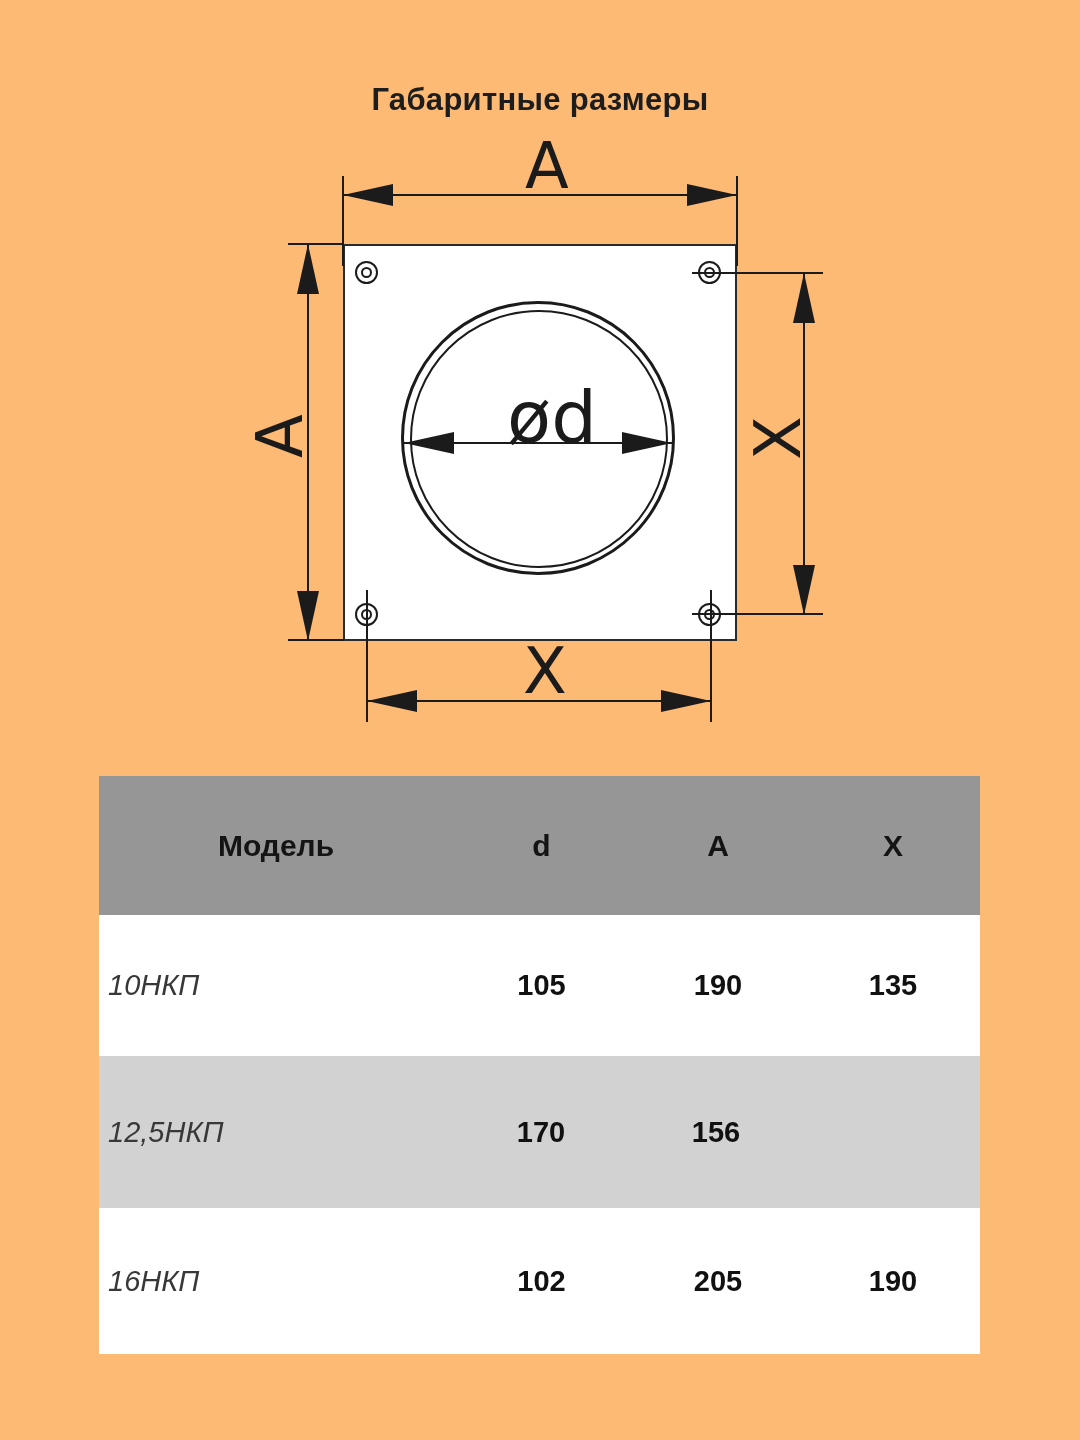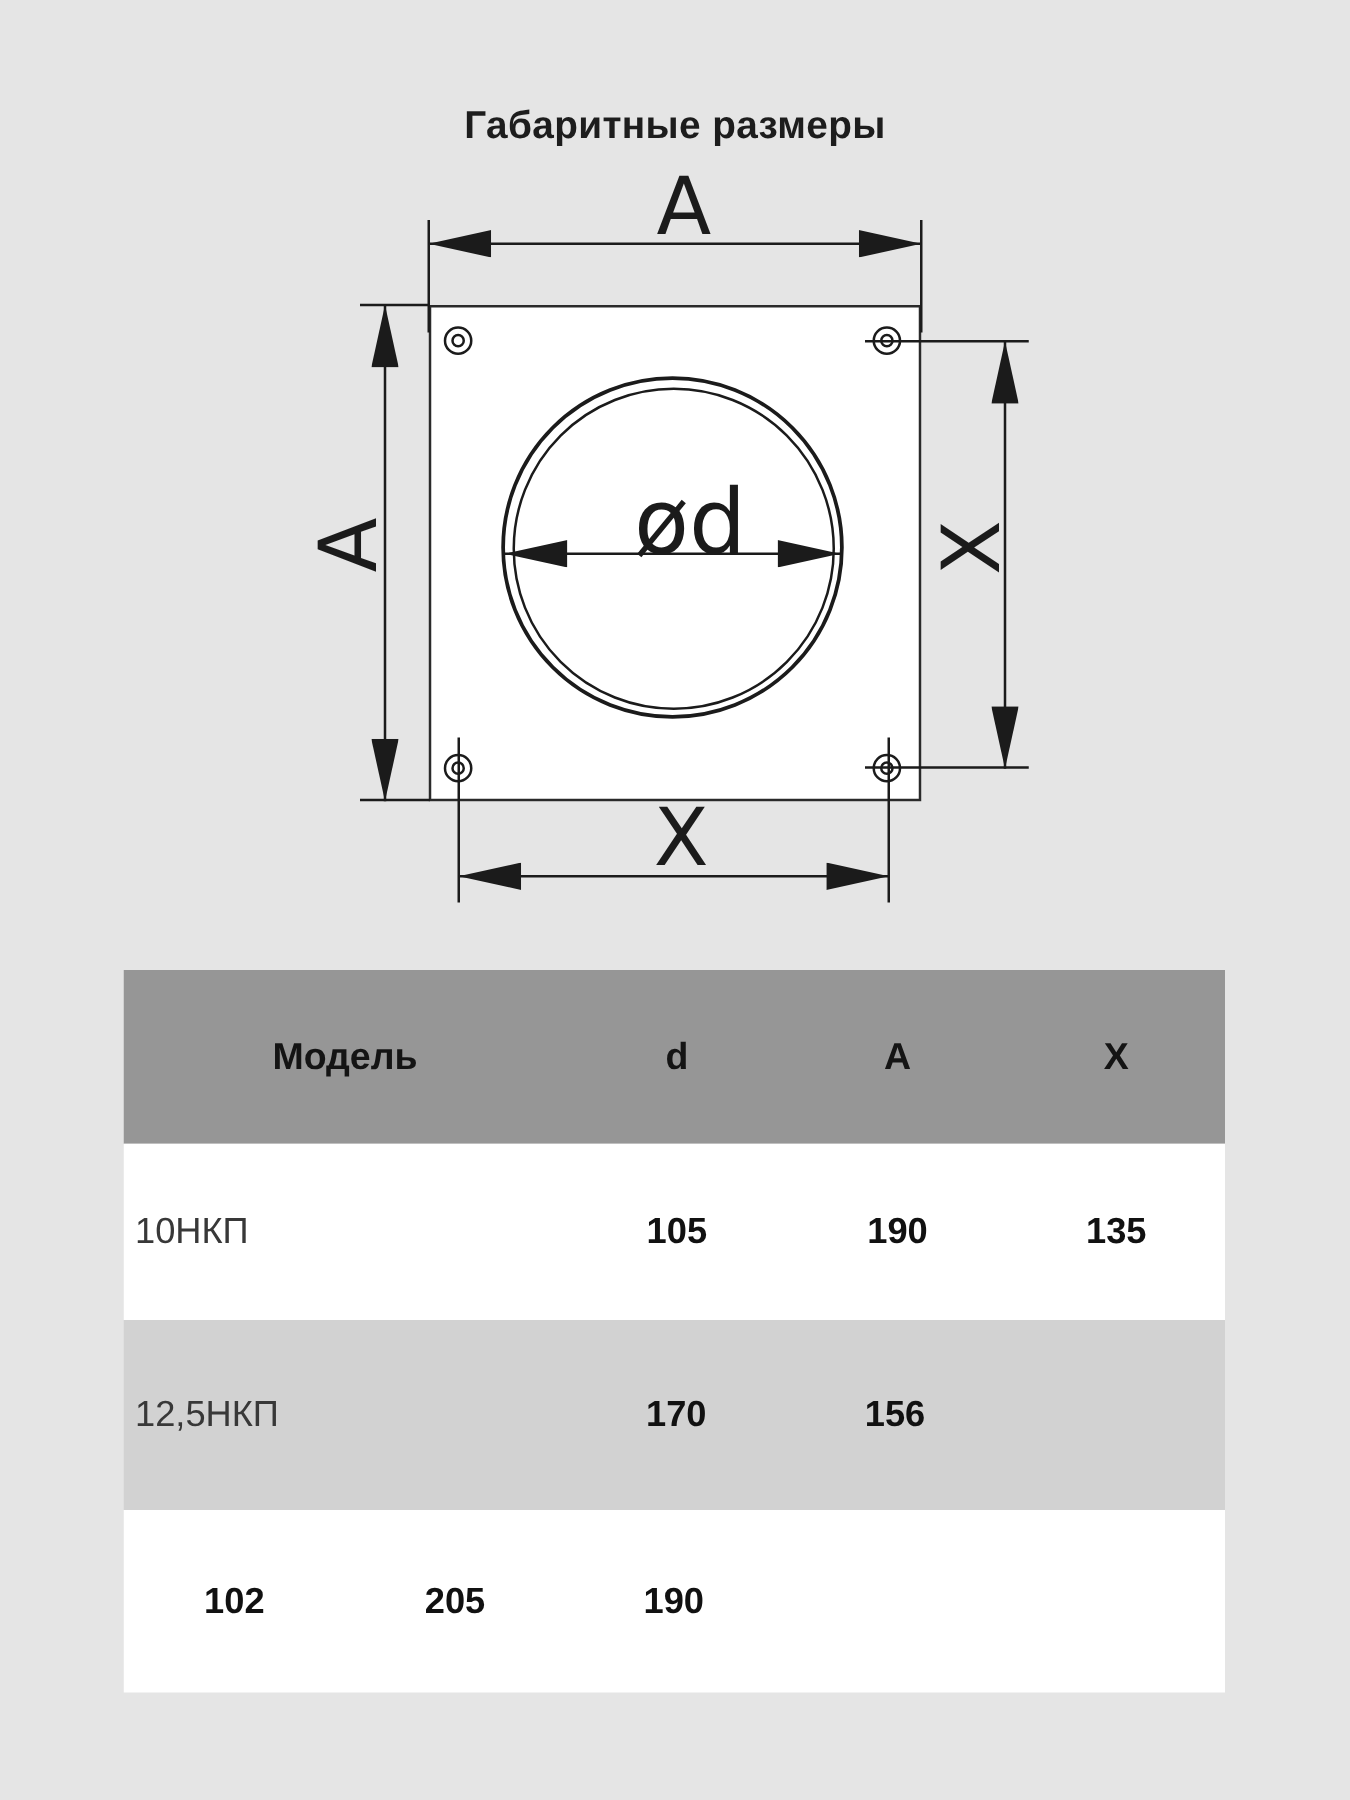--- a/index.html
+++ b/index.html
@@ -1,17 +1,17 @@
 <!DOCTYPE html>
 <html><head>
 <meta charset="utf-8">
 <style>
   html,body { margin:0; padding:0; background:#ffffff; }
   .screen {
-    position:relative; width:1080px; height:1440px; background:#e5e5e5;
+    position:relative; width:1080px; height:1440px; background:#fdba74;
     overflow:hidden; font-family:"Liberation Sans", sans-serif;
   }
 
   
   .page-title {
     position:absolute; left:0; top:82px; width:1080px;
     text-align:center; font-size:31px; font-weight:bold; color:#1d1d1d;
     letter-spacing:0.3px;
   }
 
@@ -57,21 +57,21 @@
     display:flex; align-items:center; justify-content:center;
     font-size:29px; color:#111111;
   }
   .c-model { width:354px; }
   .c-d { width:177px; }
   .c-a { width:176px; }
   .c-x { width:174px; }
   .head .cell { font-weight:bold; font-size:30px; color:#141414; }
   .cell.model-name {
     justify-content:flex-start; padding-left:9px; box-sizing:border-box;
-    font-weight:normal; color:#383838;
+    font-weight:normal; color:#383838;font-style:italic;
   }
   .cell.num { font-weight:bold; }
 </style>
 </head>
 <body>
 
 <div class="screen">
 
   <div class="page-title">Габаритные размеры</div>
 
@@ -144,19 +144,20 @@
       <div class="cell c-x num">135</div>
     </div>
 
     <div class="t-row r-gray">
       <div class="cell c-model model-name">12,5НКП</div>
       <div class="cell c-a num">170</div>
       <div class="cell c-x num">156</div>
     </div>
 
     <div class="t-row r-last">
+      <div class="cell c-model model-name">16НКП</div>
       <div class="cell c-d num">102</div>
       <div class="cell c-a num">205</div>
       <div class="cell c-x num">190</div>
     </div>
 
   </div>
 </div>
 
 </body></html>

